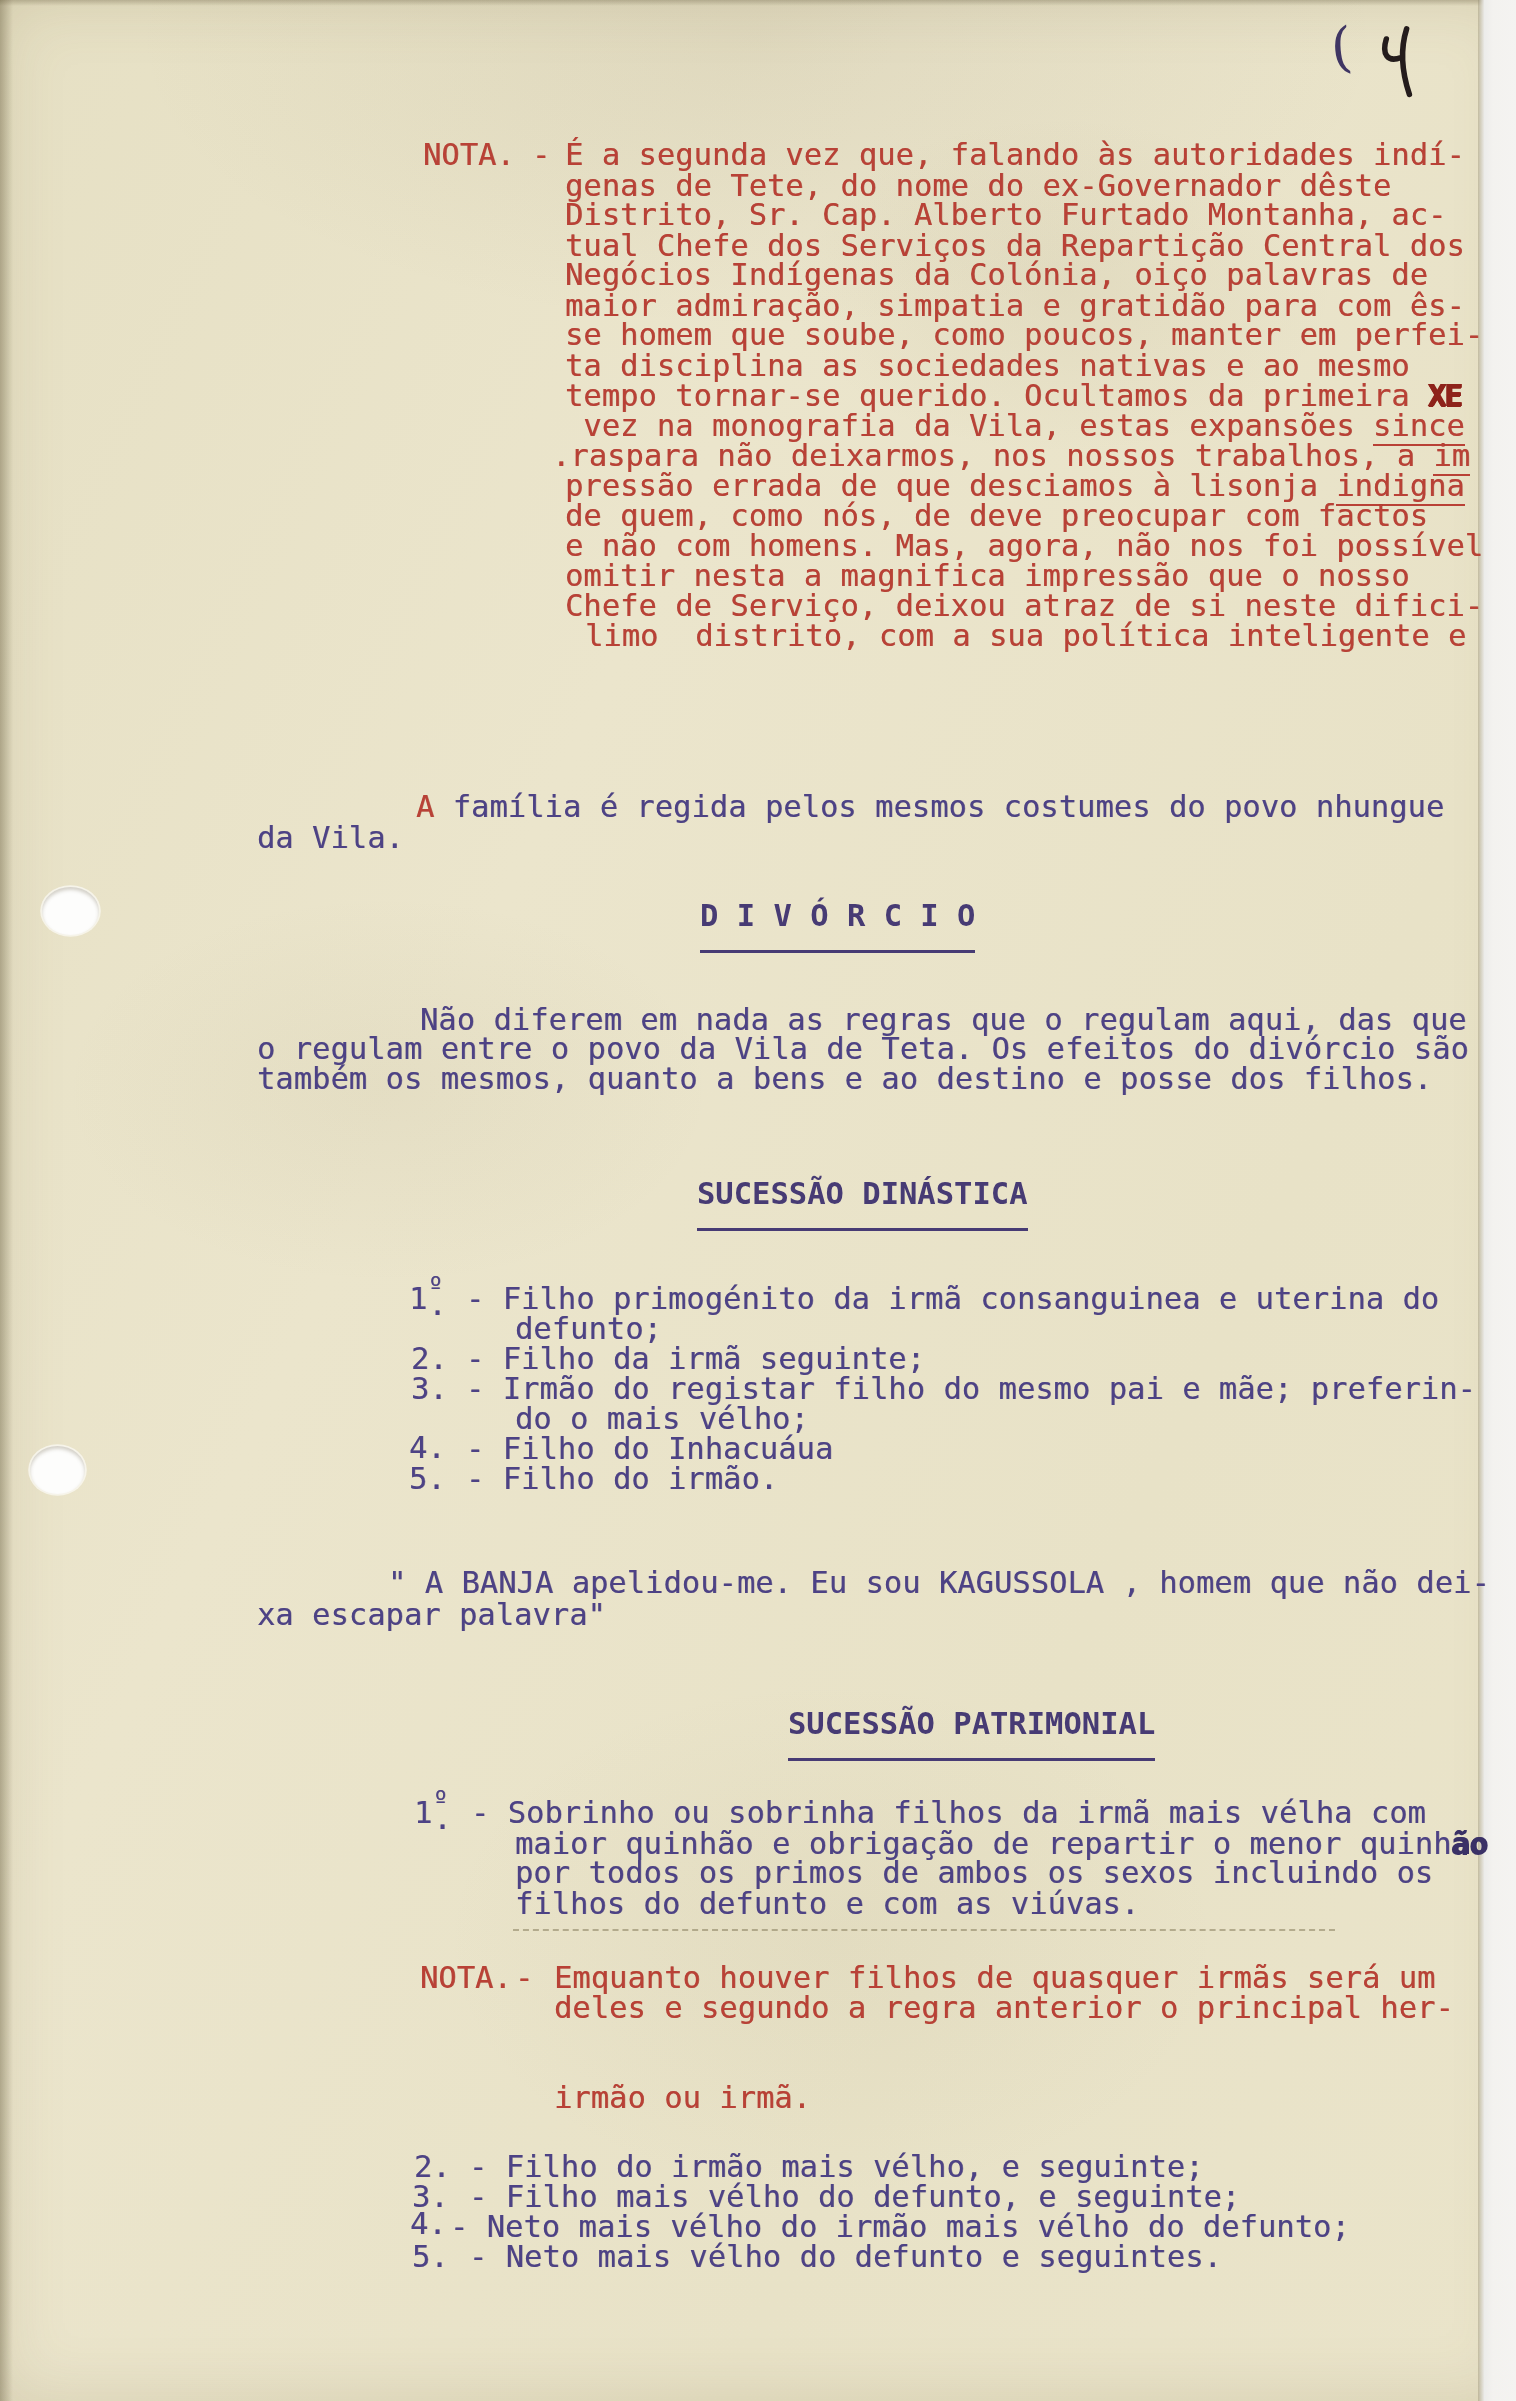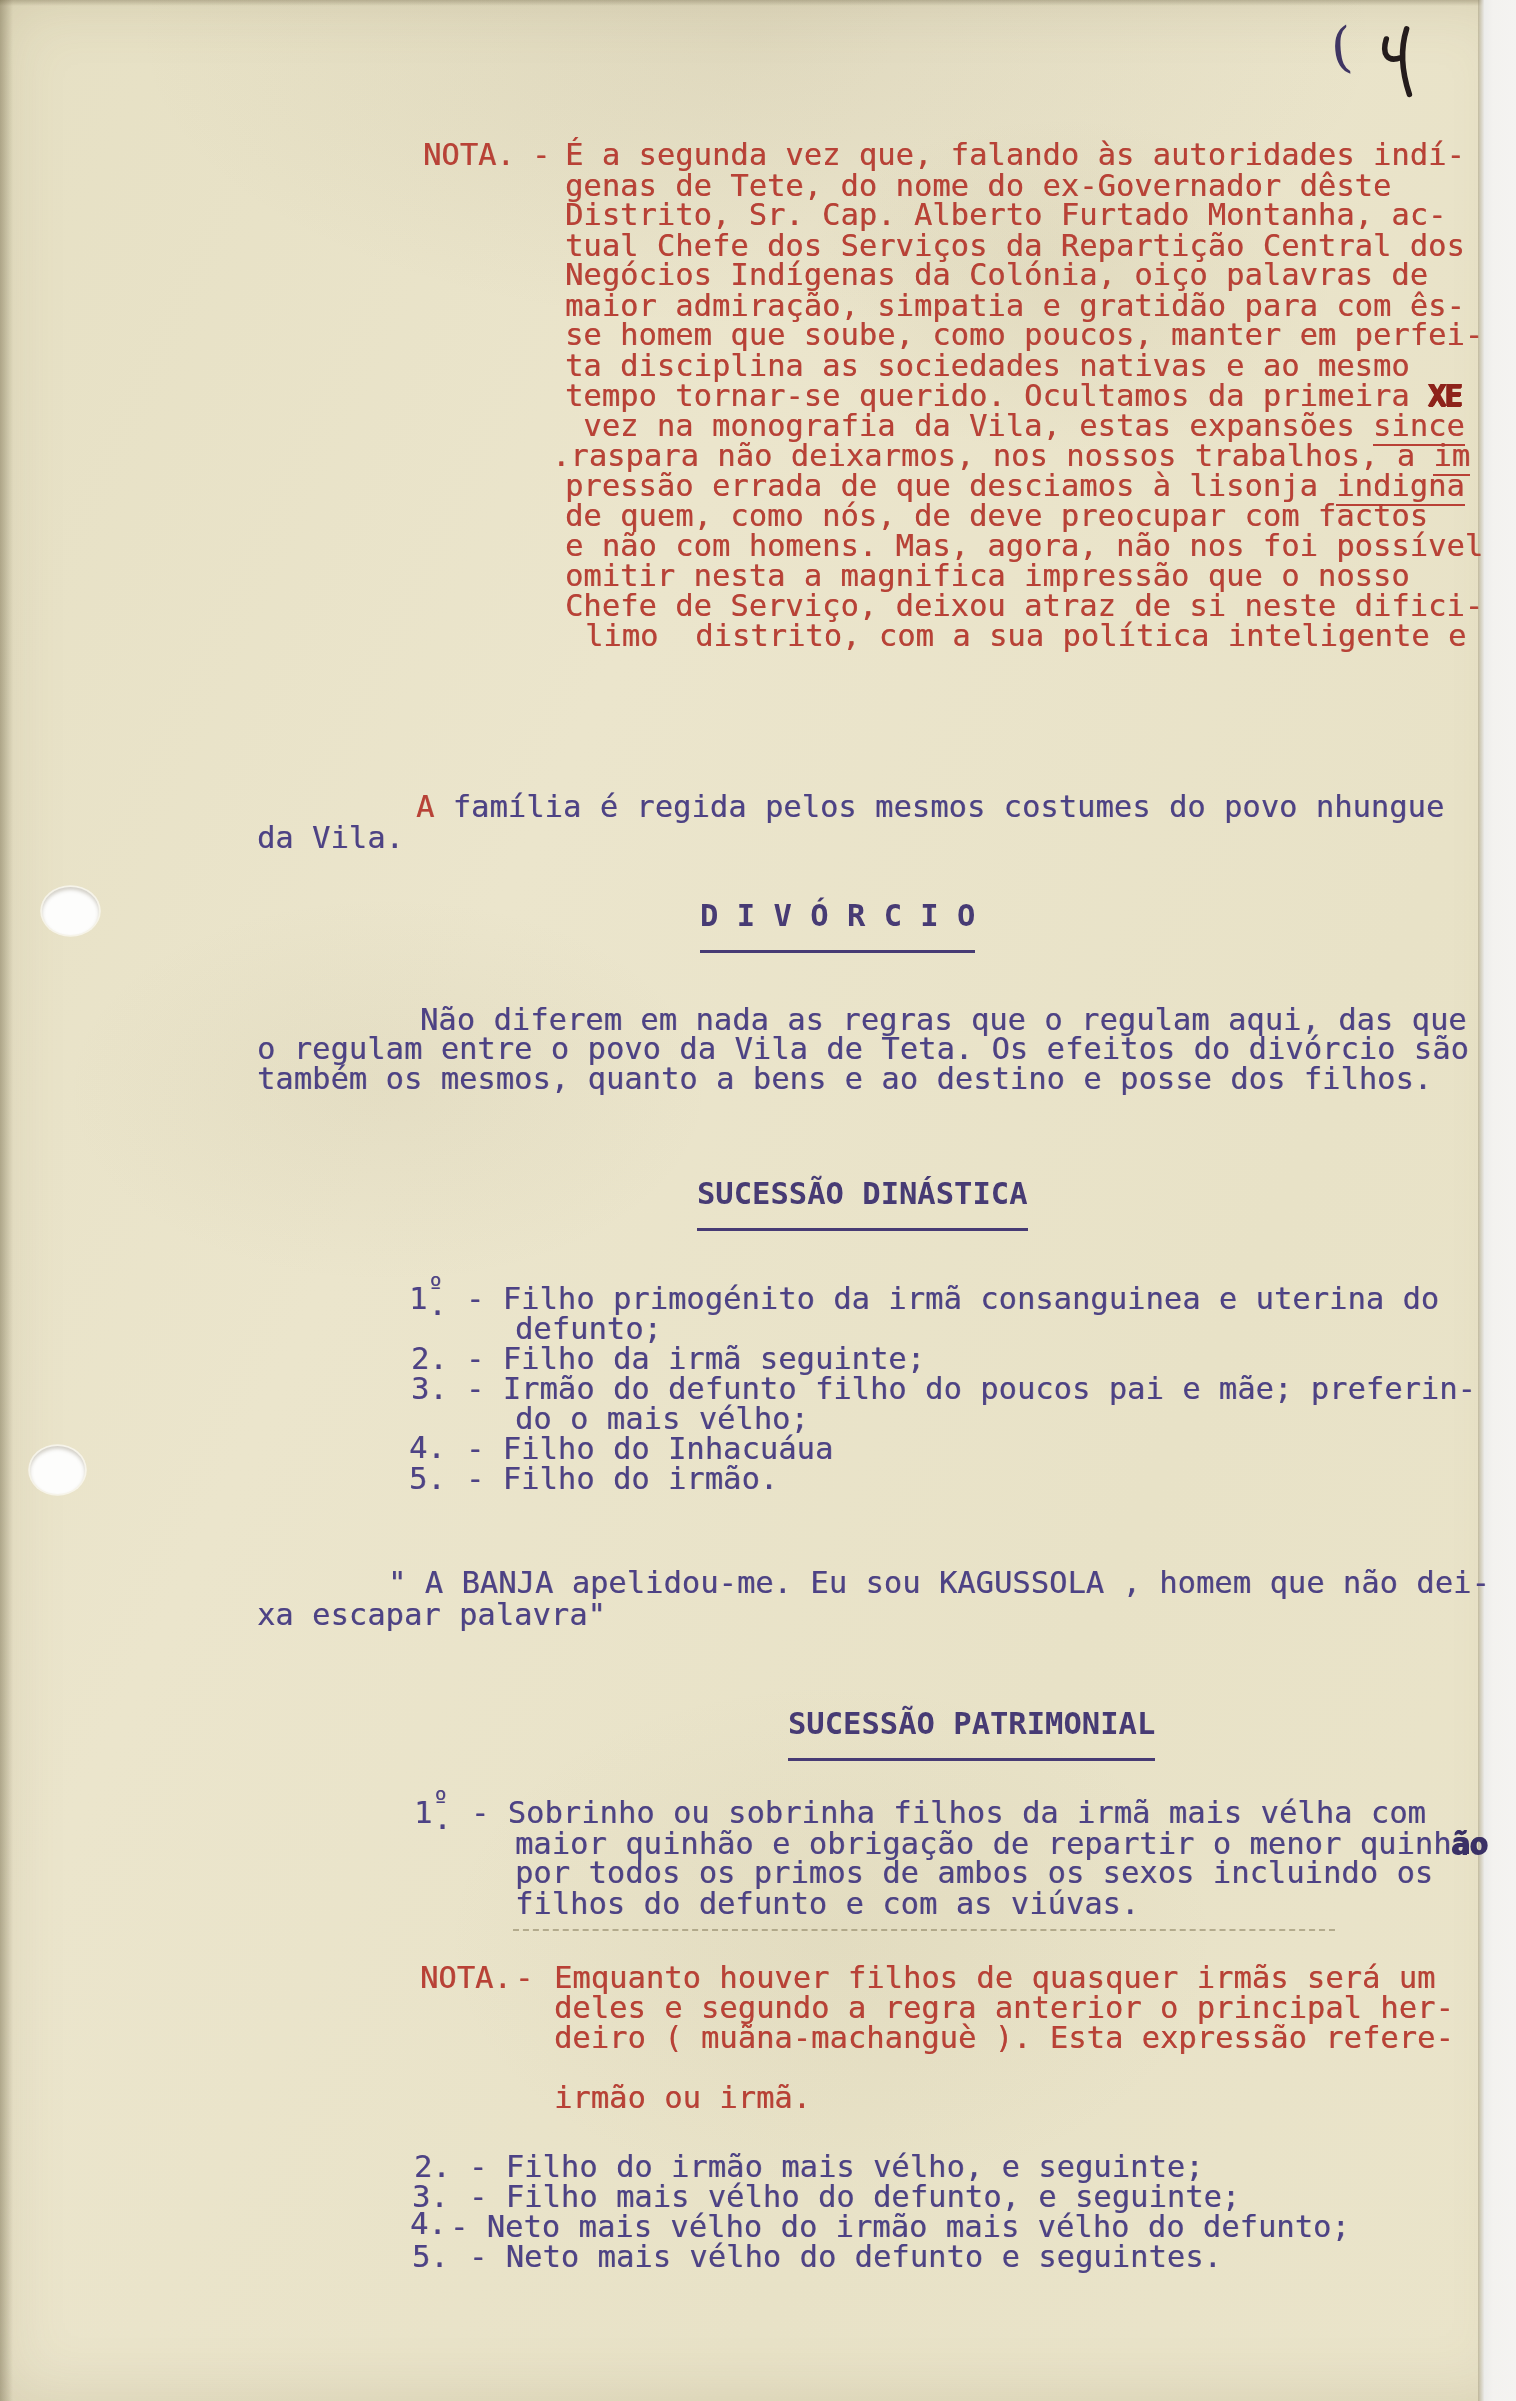--- a/index.html
+++ b/index.html
@@ -88,21 +88,21 @@
   <div class="ln heading" style="left:697px;top:1179px;">SUCESSÃO DINÁSTICA</div>
 
   <div class="ln purple" style="left:409px;top:1284px;"><span>1</span><span class="ordstack"><span class="sup">º</span><span class="dot">.</span></span></div>
   <div class="ln purple" style="left:466px;top:1284px;">- Filho primogénito da irmã consanguinea e uterina do</div>
   <div class="ln purple" style="left:515px;top:1314px;">defunto;</div>
 
   <div class="ln purple" style="left:411px;top:1344px;">2.</div>
   <div class="ln purple" style="left:466px;top:1344px;text-align:right;">- Filho da irmã seguinte;</div>
 
   <div class="ln purple" style="left:411px;top:1374px;">3.</div>
-  <div class="ln purple" style="left:466px;top:1374px;">- Irmão do defunto filho do poucos pai e mãe; preferin-</div>
+  <div class="ln purple" style="left:466px;top:1374px;">- Irmão do registar filho do mesmo pai e mãe; preferin-</div>
   <div class="ln purple" style="left:515px;top:1404px;">do o mais vélho;</div>
 
   <div class="ln purple" style="left:409px;top:1433px;">4.</div>
   <div class="ln purple" style="left:466px;top:1434px;">- Filho do Inhacuáua</div>
 
   <div class="ln purple" style="left:409px;top:1464px;">5.</div>
   <div class="ln purple" style="left:466px;top:1464px;">- Filho do irmão.</div>
 
   <div class="ln purple" style="left:388px;top:1568px;">" A BANJA apelidou-me. Eu sou KAGUSSOLA , homem que não dei-</div>
   <div class="ln purple" style="left:257px;top:1600px;">xa escapar palavra"</div>
@@ -114,21 +114,20 @@
   <div class="ln purple" style="left:515px;top:1829px;"><span>maior quinhão e obrigação de repartir o menor quinh</span><span class="smudge">ão</span></div>
   <div class="ln purple" style="left:515px;top:1858px;">por todos os primos de ambos os sexos incluindo os</div>
   <div class="ln purple" style="left:515px;top:1889px;">filhos do defunto e com as viúvas.</div>
 
   <div class="pencil-dash" style="left:513px;top:1929px;width:822px;"></div>
 
   <div class="ln red" style="left:420px;top:1963px;">NOTA.</div>
   <div class="ln red" style="left:515px;top:1963px;">-</div>
   <div class="ln red" style="left:554px;top:1963px;">Emquanto houver filhos de quasquer irmãs será um</div>
   <div class="ln red" style="left:554px;top:1993px;">deles e segundo a regra anterior o principal her-</div>
-  <div class="ln red" style="left:554px;top:2023px;">deiro ( muãna-machanguè ). Esta expressão refere-</div>
   <div class="ln red" style="left:554px;top:2083px;">irmão ou irmã.</div>
 
   <div class="ln purple" style="left:414px;top:2152px;">2.</div>
   <div class="ln purple" style="left:469px;top:2152px;">- Filho do irmão mais vélho, e seguinte;</div>
 
   <div class="ln purple" style="left:412px;top:2182px;">3.</div>
   <div class="ln purple" style="left:469px;top:2182px;">- Filho mais vélho do defunto, e seguinte;</div>
 
   <div class="ln purple" style="left:410px;top:2209px;">4.</div>
   <div class="ln purple" style="left:450px;top:2212px;">- Neto mais vélho do irmão mais vélho do defunto;</div>

